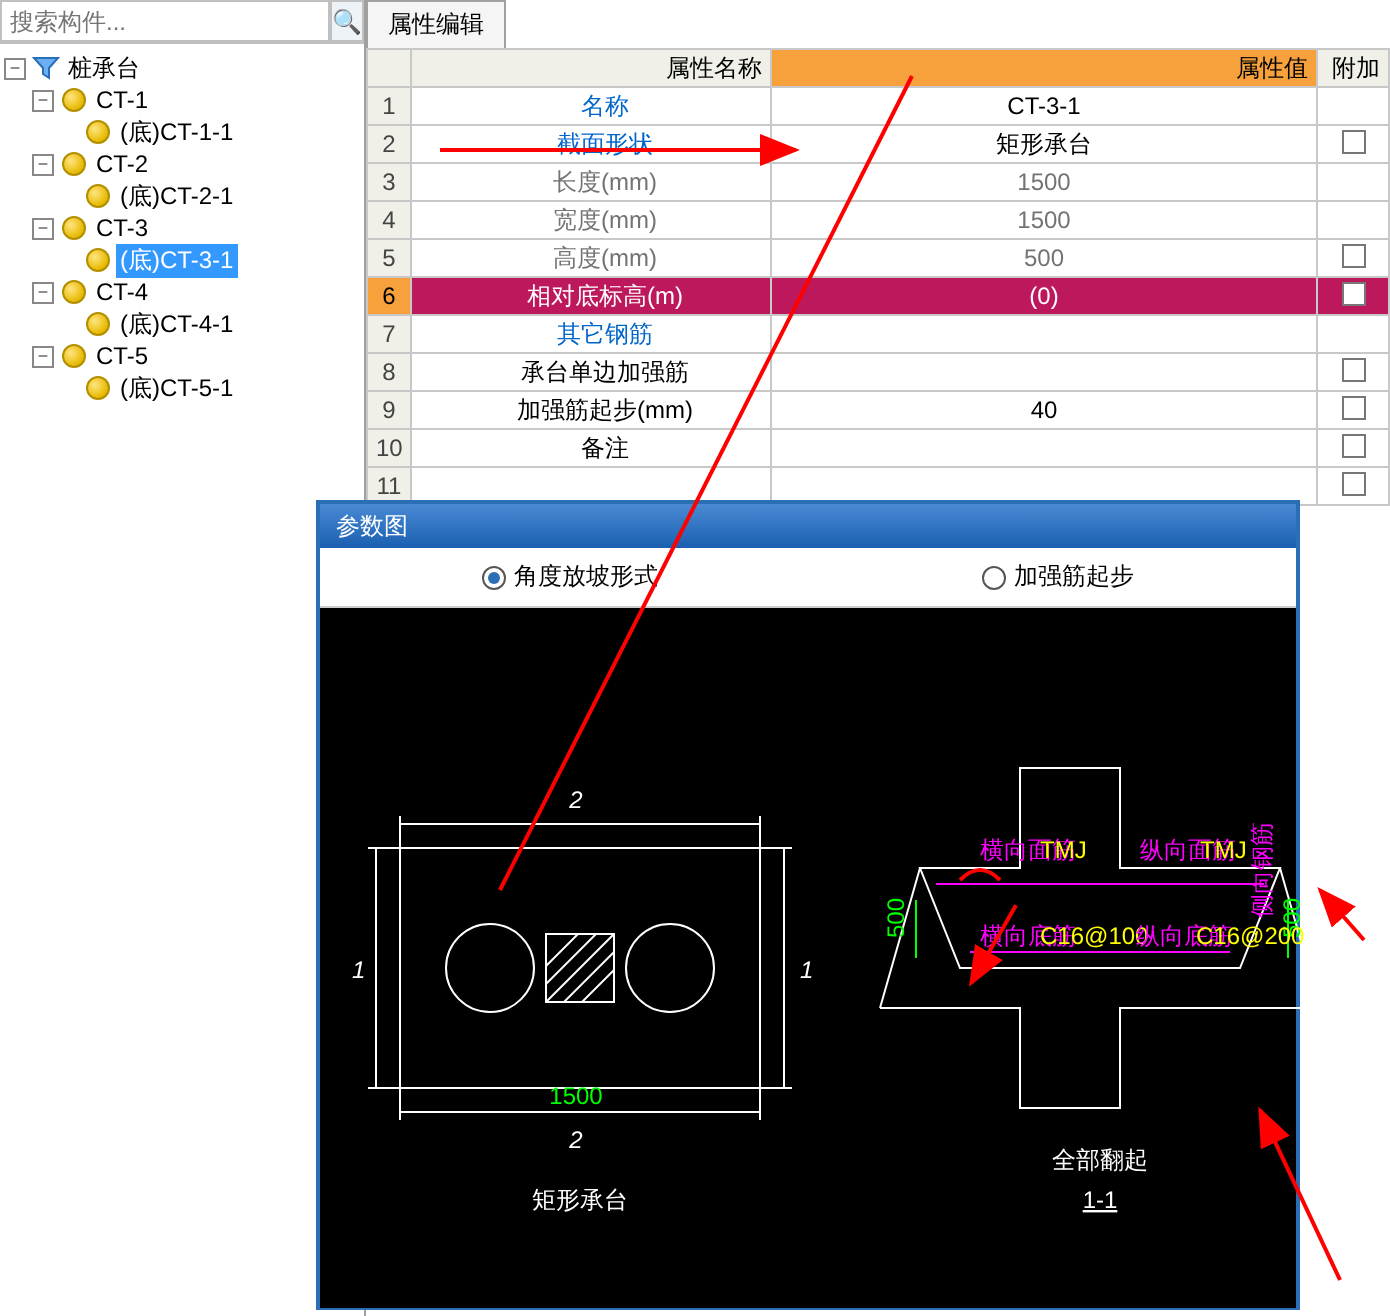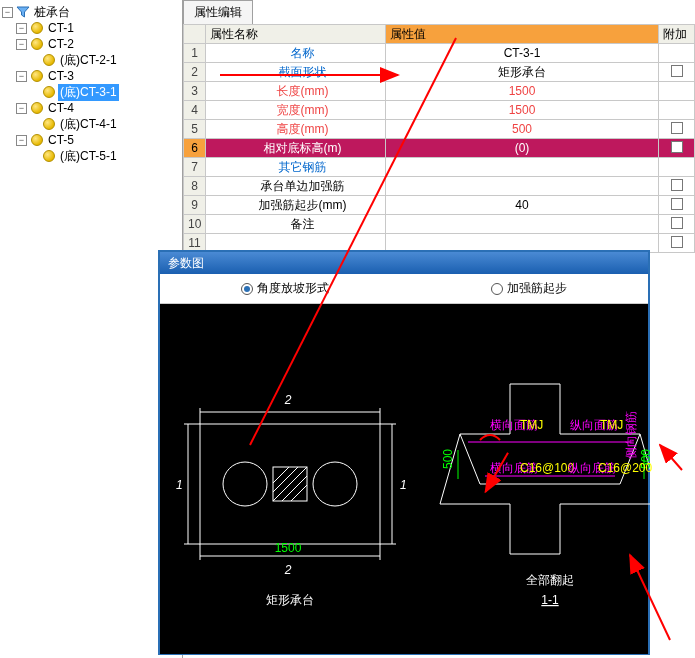--- a/index.html
+++ b/index.html
@@ -15,60 +15,71 @@
 .tree-icon{width:14px;height:14px;margin-right:2px;display:inline-flex;align-items:center;justify-content:center}
 .tree-icon.filter svg{width:14px;height:14px}
 .tree-icon.dot{width:14px;height:14px}
 .tree-icon.dot::before{content:"";width:10px;height:10px;border-radius:50%;background:radial-gradient(circle at 35% 35%,#ffe680,#e6b800 70%);display:block;border:1px solid #b38f00}
 .tree-label{padding:0 2px}
 .tree-row.selected .tree-label{background:#3399ff;color:#fff}
 .right-panel{position:absolute;left:183px;top:0;right:0;height:200px}
 .tab{display:inline-block;padding:3px 10px;background:#f5f5f5;border:1px solid #a0a0a0;border-bottom:none;font-size:12px}
 .prop-table{width:100%;border-collapse:collapse;table-layout:fixed}
 .prop-table th,.prop-table td{border:1px solid #c8c8c8;height:19px;padding:0 4px;text-align:center;vertical-align:middle;overflow:hidden}
-.prop-table th{background:#f0f0e8;font-weight:normal;text-align:left}
+.prop-table th{background:#f0f0e8;font-weight:normal;text-align:right}
 .prop-table th.val{background:#f7a13d;color:#000}
 .prop-table .rownum{width:22px;text-align:center;background:#f0f0e8;color:#444}
 .prop-table .extra{width:36px;text-align:center}
 .link{color:#0066cc}
-.gray{color:#ef4444}
+.gray{color:#737373}
 .prop-table tr.sel td{background:#be185d;color:#fff}
 .prop-table tr.sel td.rownum{background:#f7a13d;color:#000}
 .prop-table td.name{padding-left:18px}
 .chk{display:inline-block;width:12px;height:12px;border:1px solid #777;background:#fff}
 .diagram-window{position:absolute;left:158px;top:250px;width:492px;height:405px;border:2px solid #2a6fb5;background:#fff}
 .diagram-title{height:22px;background:linear-gradient(#4a8ad4,#1a5fb0);color:#fff;padding:3px 8px;font-size:12px}
 .radio-bar{height:30px;display:flex;align-items:center;justify-content:space-around;background:#fff;border-bottom:1px solid #ccc}
 .radio-opt{display:flex;align-items:center;gap:4px}
 .radio-circle{width:12px;height:12px;border:1px solid #555;border-radius:50%;display:inline-flex;align-items:center;justify-content:center}
 .radio-circle.on::after{content:"";width:6px;height:6px;border-radius:50%;background:#2a6fb5}
 .canvas{position:relative;background:#000;height:350px}
 .canvas svg{position:absolute;left:0;top:0}
 .overlay-arrows{position:absolute;left:0;top:0;width:695px;height:658px;pointer-events:none}
 </style>
 </head>
 <body>
 
 <div class="left-panel">
+  <div class="search-bar">
+    <input class="search-input" placeholder="搜索构件..." style="">
+    <div class="search-btn">
+      <span>🔍</span>
+    </div>
+  </div>
   <div class="tree">
     <div class="tree-row">
       <span class="tree-toggle">−</span>
       <span class="tree-icon filter">
         <svg viewBox="0 0 14 14">
             <path d="M1 2h12l-4.5 5v5l-3-2V7z" fill="#6ab0f3" stroke="#2a6fb5"></path>
           </svg>
       </span>
       <span class="tree-label">桩承台</span>
     </div>
     <div id="tree-items">
         <div class="tree-row">
           <span class="tree-indent" style="width:14px"></span>
           <span class="tree-toggle">−</span>
           <span class="tree-icon dot"></span>
           <span class="tree-label">CT-1</span>
+        </div>
+        <div class="tree-row">
+          <span class="tree-indent" style="width:40px"></span>
+          <span class="tree-icon dot"></span>
+          <span class="tree-label">(底)CT-1-1</span>
         </div>
         <div class="tree-row">
           <span class="tree-indent" style="width:14px"></span>
           <span class="tree-toggle">−</span>
           <span class="tree-icon dot"></span>
           <span class="tree-label">CT-2</span>
         </div>
         <div class="tree-row">
           <span class="tree-indent" style="width:40px"></span>
           <span class="tree-icon dot"></span>

